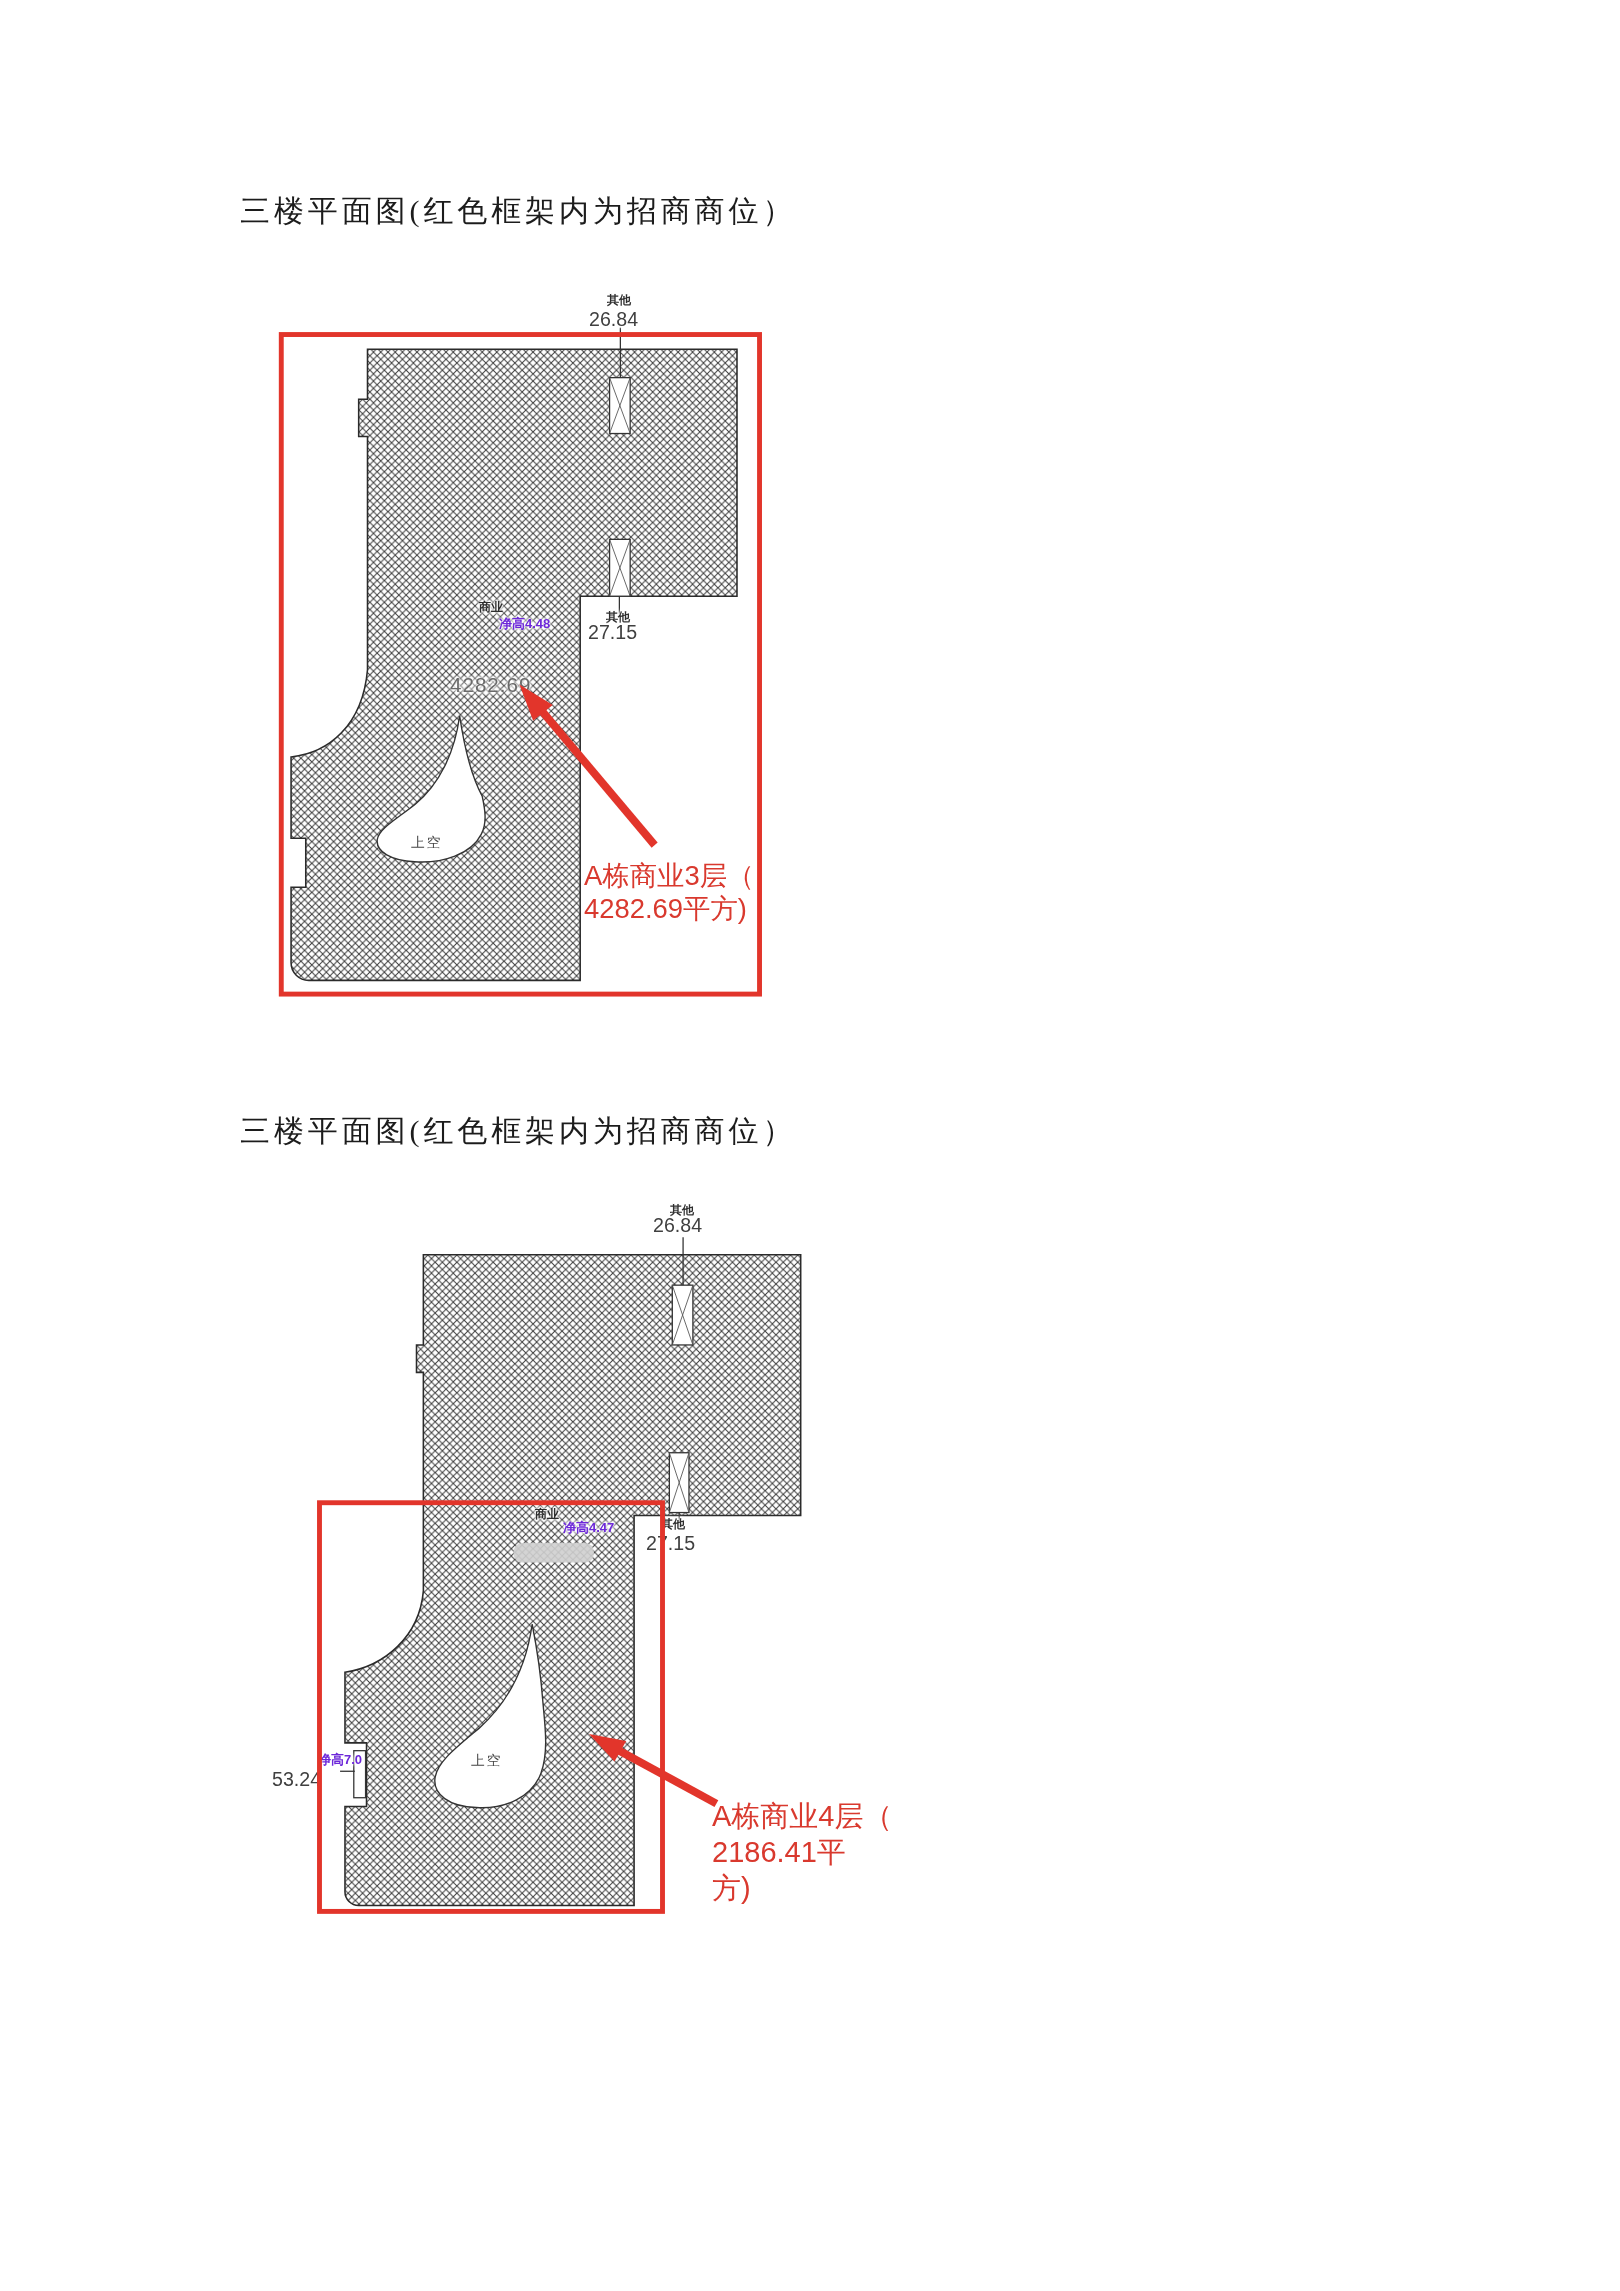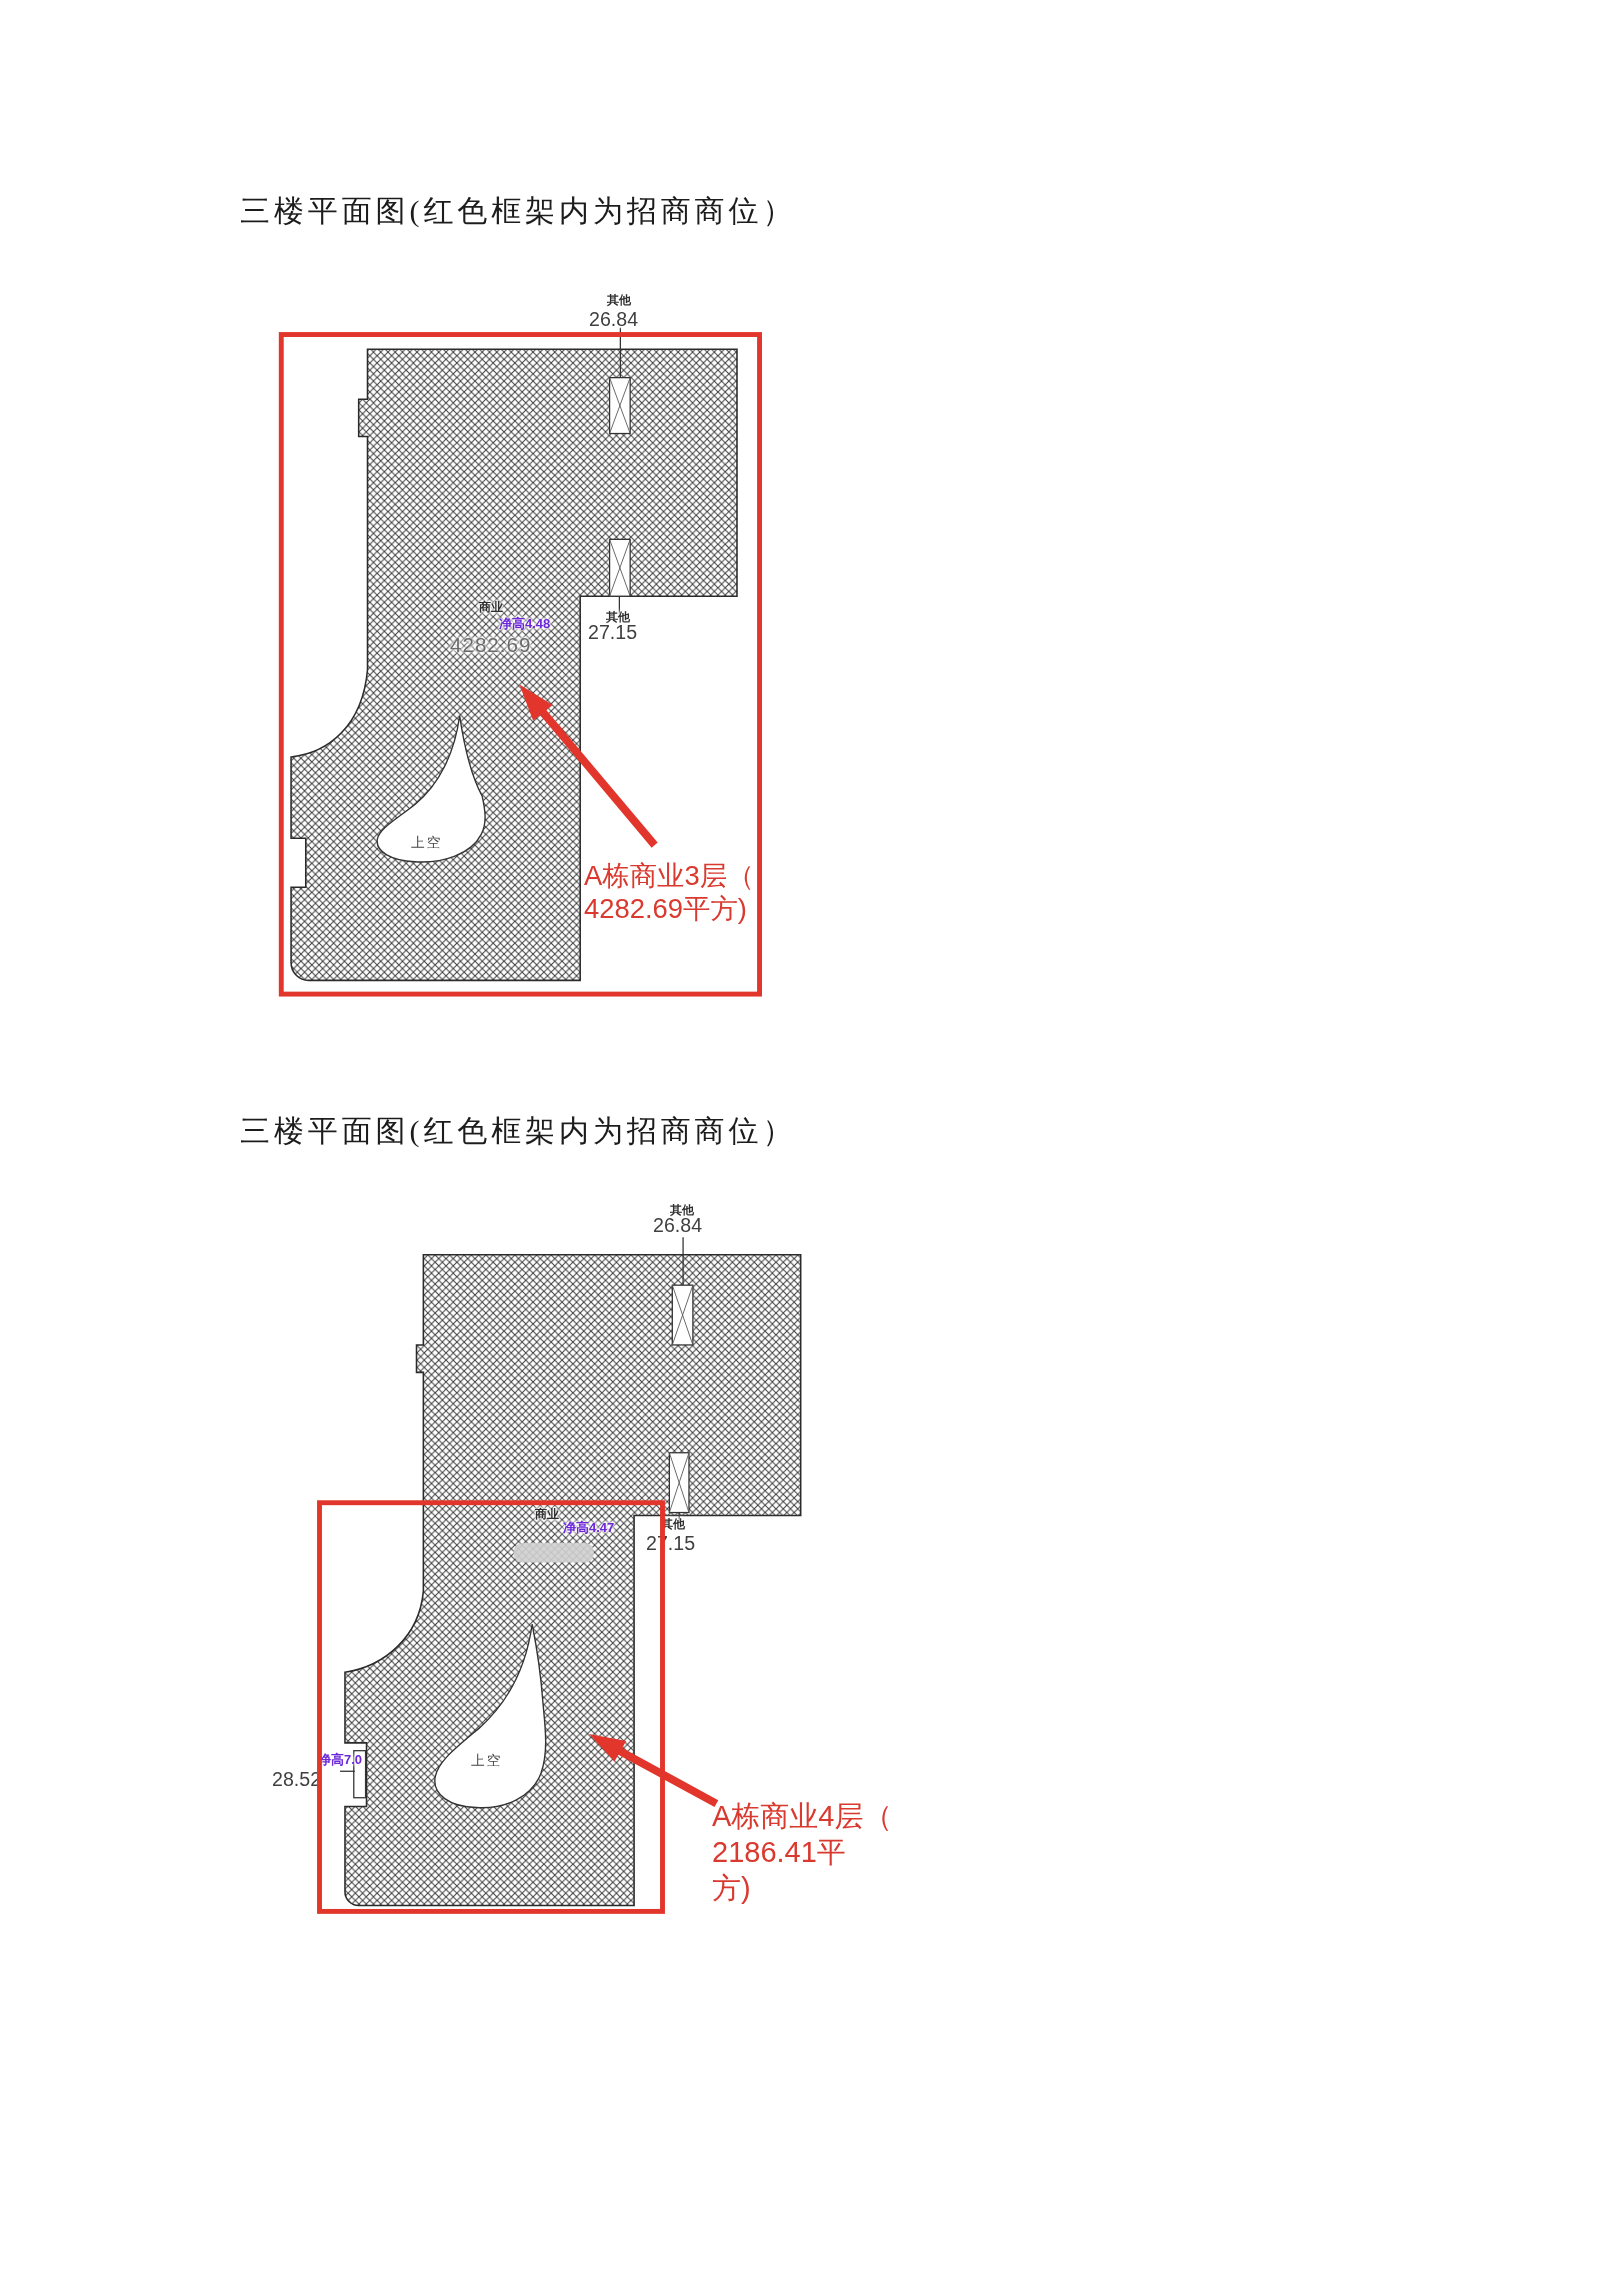--- a/index.html
+++ b/index.html
@@ -8,21 +8,21 @@
   .page-title{position:absolute;z-index:2;color:#1c1c1c;
        font-family:"Liberation Serif","DejaVu Serif",serif;
        font-size:30px;letter-spacing:3.9px;line-height:1;white-space:nowrap;}
   svg.layer{position:absolute;left:0;top:0;z-index:1;}
   svg.layer.overlay{z-index:3;}
   .lbl{position:absolute;z-index:2;color:#3a3a3a;line-height:1;white-space:nowrap;
        text-shadow:0 0 3.9px #fff,0 0 3.9px #fff,0 0 4.9px #fff;}
   .lbl.tiny{font-size:12px;font-weight:bold;color:#2e2e2e;}
   .lbl.dim{font-size:19.6px;color:#404040;}
   .lbl.cjk{font-size:13px;font-weight:bold;color:#6d28d9;padding-left:44px;}
-  .lbl.area-num{font-size:20.6px;color:#6a6a6a;letter-spacing:1px;}
+  .lbl.area-num{font-size:20.6px;color:#6a6a6a;letter-spacing:1px;margin-top:40px;}
   .lbl.void{font-size:13.7px;color:#444;letter-spacing:2px;margin-top:25px;}
   .callout{position:absolute;z-index:4;color:#d9392e;line-height:33px;font-size:27.4px;
        white-space:nowrap;}
   .callout span{display:block;}
   .callout.c4{font-size:29px;line-height:36px;}
 </style>
 </head>
 <body>
 
 <svg class="layer" width="1620" height="2292" viewBox="0 0 1653 2338">
@@ -80,21 +80,21 @@
 <div class="lbl dim" style="left:588px;top:623px;">27.15</div>
 <div class="lbl void" style="left:411px;top:811px;">上空</div>
 
 <div class="lbl tiny" style="left:670px;top:1204px;">其他</div>
 <div class="lbl dim" style="left:653px;top:1216px;">26.84</div>
 <div class="lbl tiny" style="left:535px;top:1508px;">商业</div>
 <div class="lbl cjk" style="left:519px;top:1521px;">净高4.47</div>
 <div class="lbl tiny" style="left:661px;top:1518px;">其他</div>
 <div class="lbl dim" style="left:646px;top:1534px;">27.15</div>
 <div class="lbl cjk" style="left:274px;top:1753px;">净高7.0</div>
-<div class="lbl dim" style="left:272px;top:1770px;">28.52</div>
+<div class="lbl dim" style="left:272px;top:1770px;">53.24</div>
 <div class="lbl void" style="left:471px;top:1729px;">上空</div>
 
 <svg class="layer overlay" width="1620" height="2292" viewBox="0 0 1653 2338">
   <rect x="287" y="341" width="488" height="673" fill="none" stroke="#e2352b" stroke-width="5"></rect>
   <g>
     <line x1="552" y1="724" x2="668" y2="862" stroke="#e2352b" stroke-width="8"></line>
     <polygon points="530,698 544,735 564,719" fill="#e2352b"></polygon>
   </g>
   <rect x="326" y="1533" width="350" height="417" fill="none" stroke="#e2352b" stroke-width="5"></rect>
   <g>

